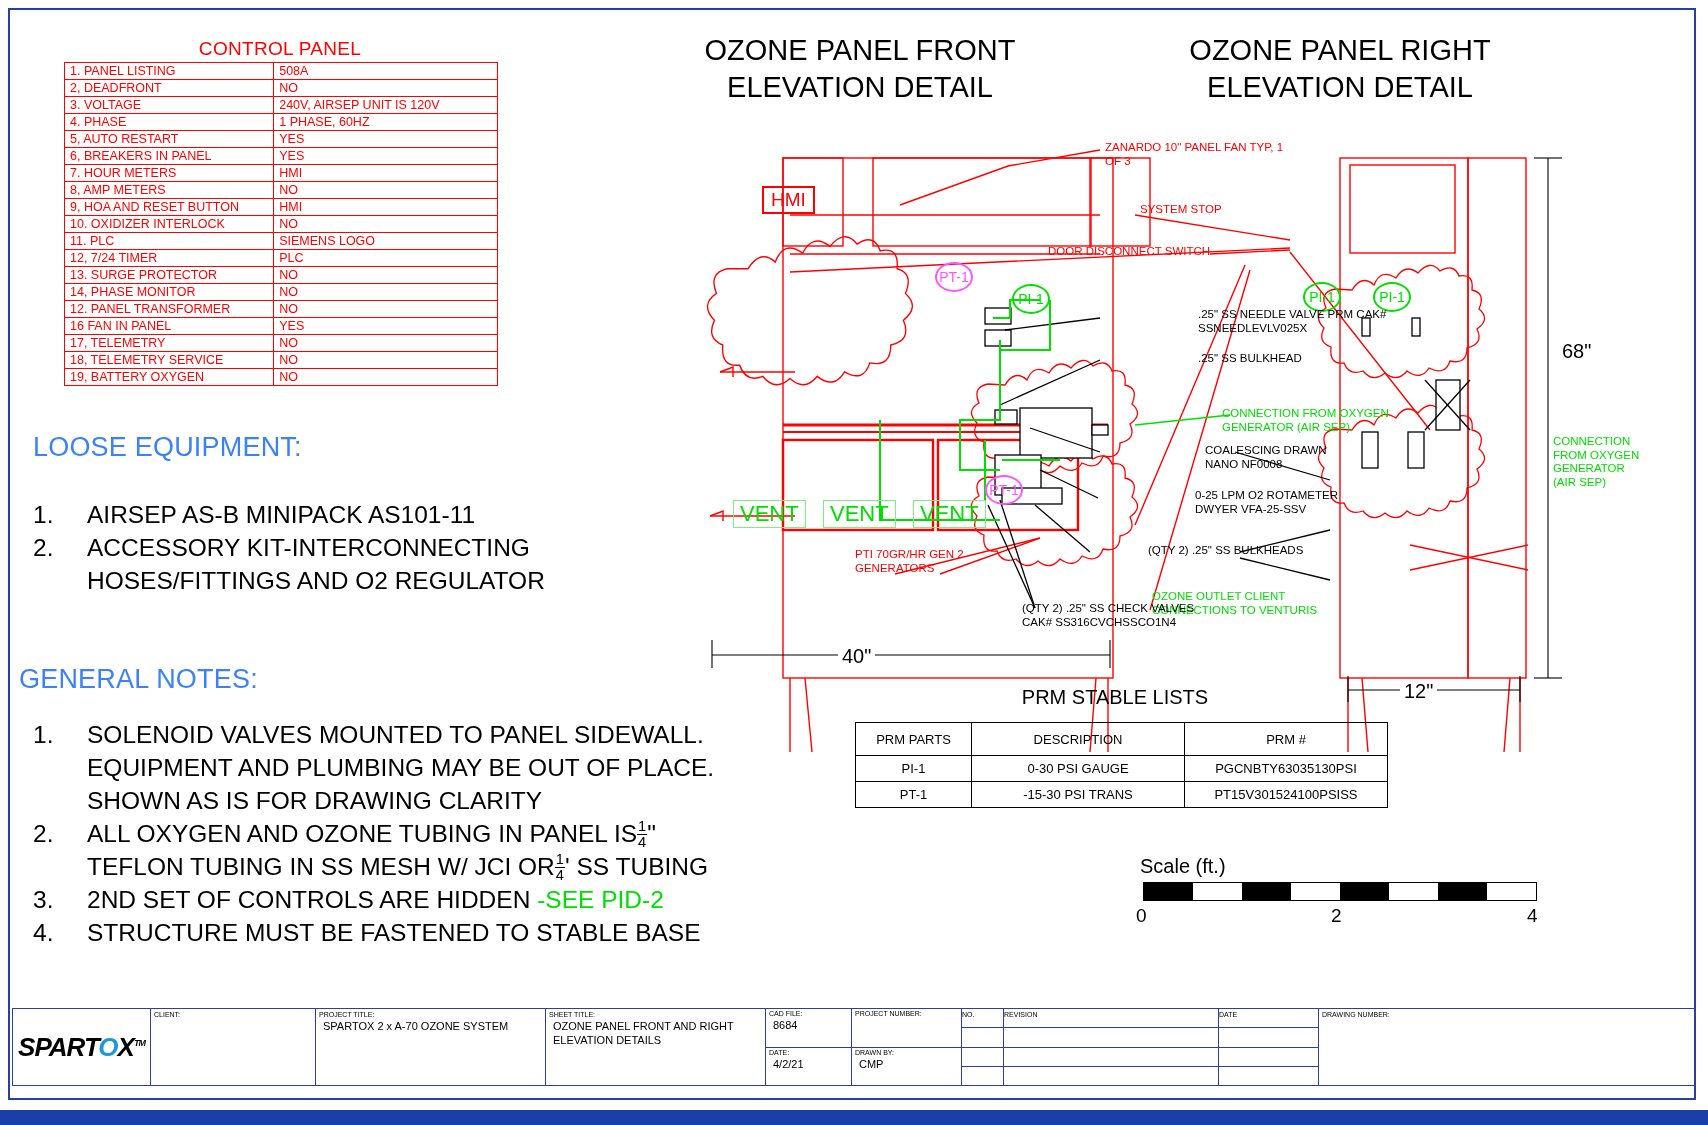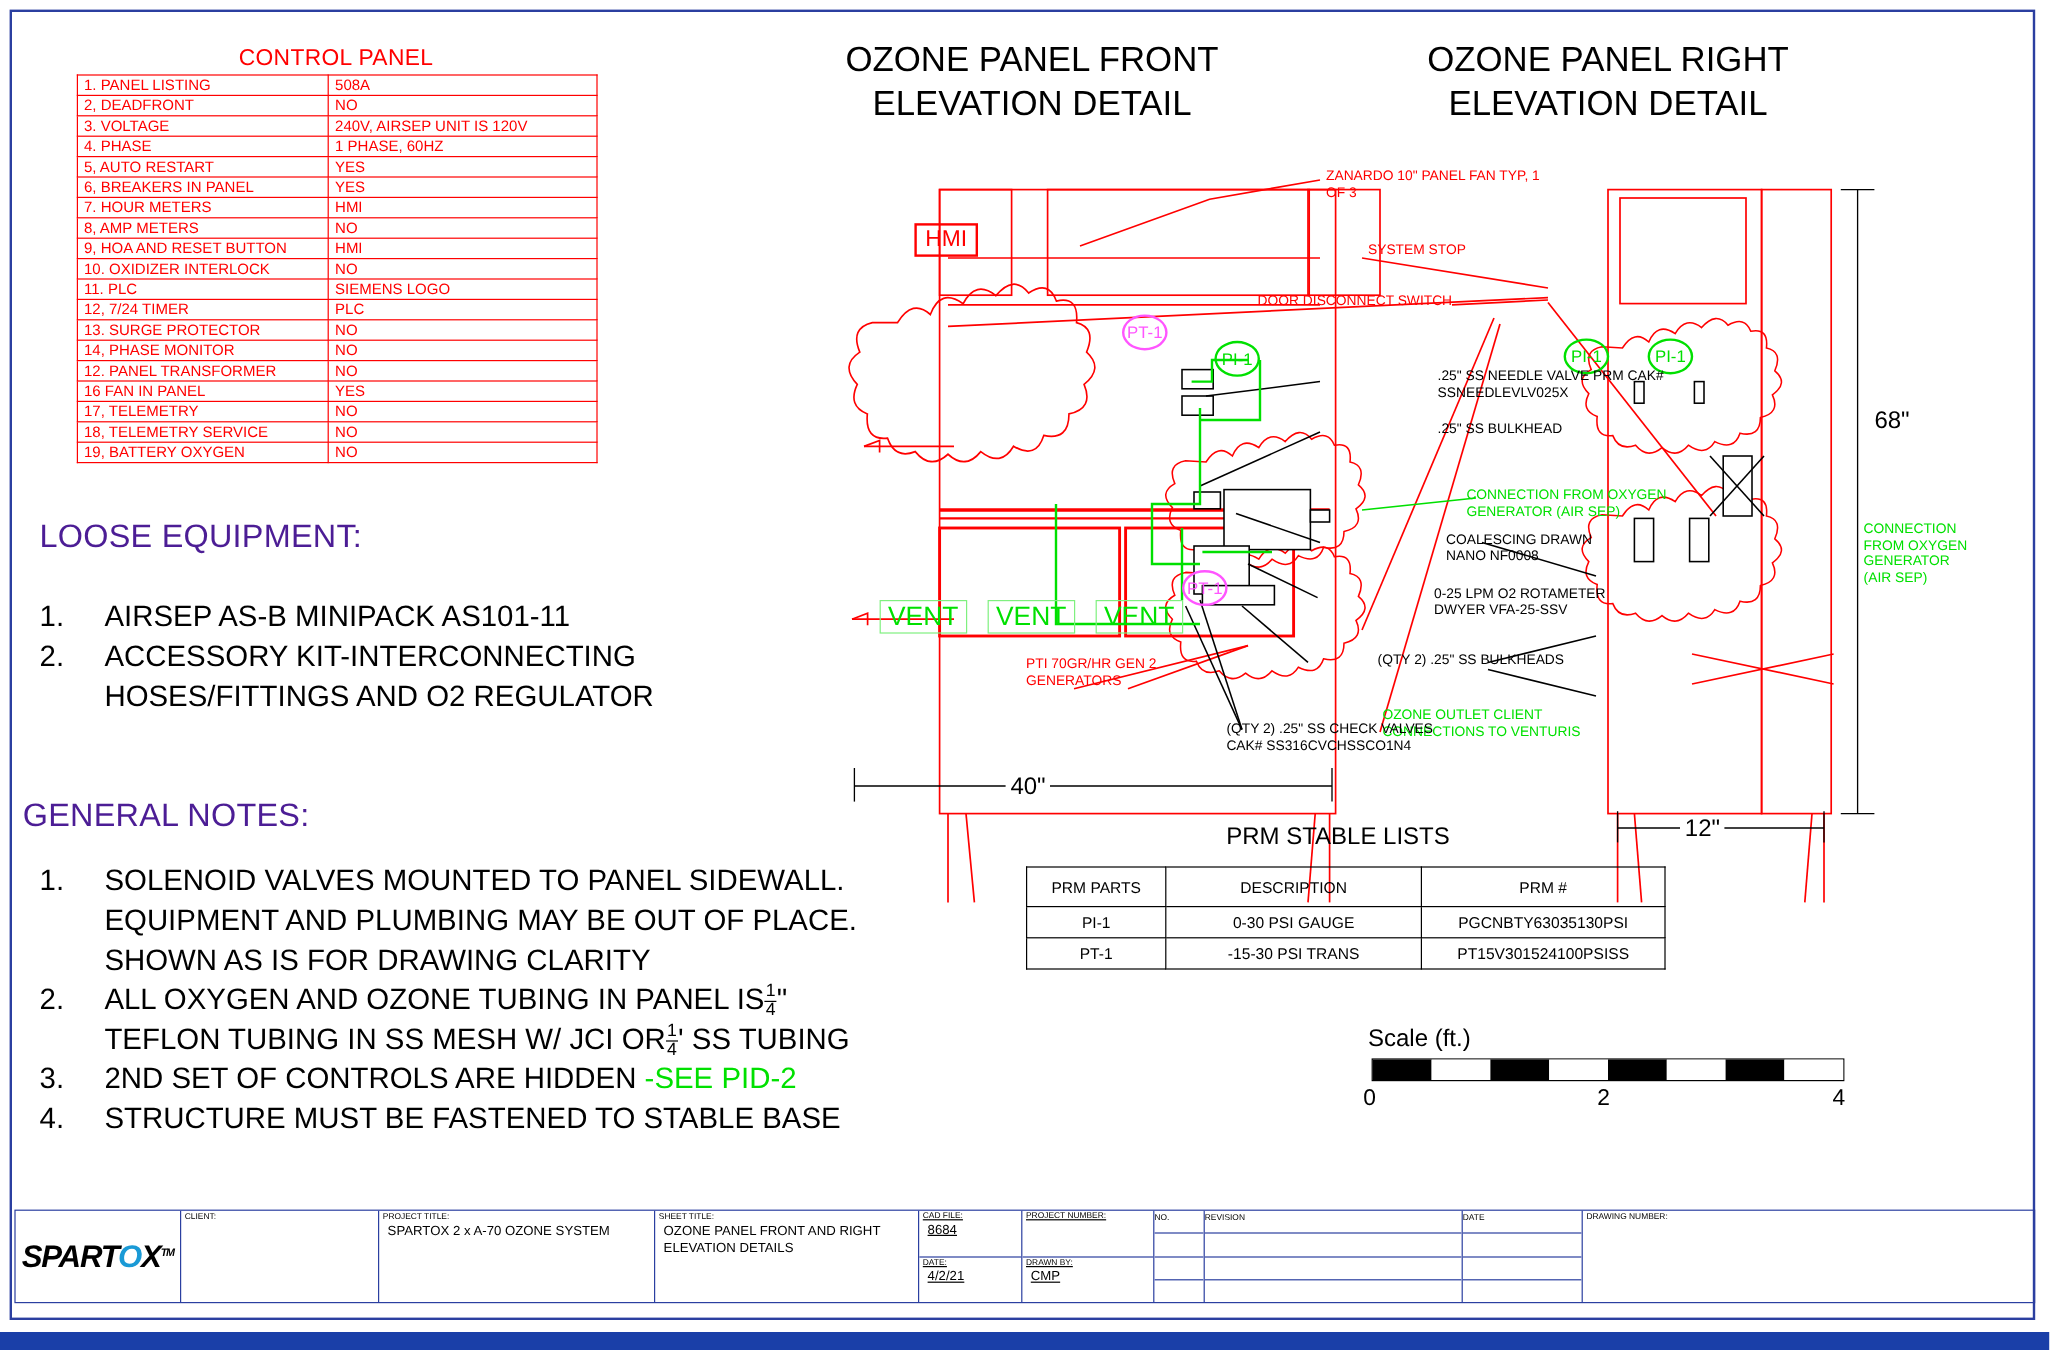--- a/index.html
+++ b/index.html
@@ -11,21 +11,21 @@
   
   .cp-title{position:absolute;left:60px;top:38px;width:440px;text-align:center;color:#ff0000;
             font-size:19px;letter-spacing:.3px;}
   table.cp{position:absolute;left:64px;top:62px;width:434px;border-collapse:collapse;
            color:#ff0000;font-size:12.5px;}
   table.cp td{border:1px solid #ff0000;padding:1px 5px;height:14px;line-height:14px;white-space:nowrap;}
   table.cp td.k{width:205px;}
   table.cp td.v{width:225px;}
 
   
-  .hdg{position:absolute;color:#4c1d95;font-size:27px;letter-spacing:.2px;}
+  .hdg{position:absolute;color:#3b82f6;font-size:27px;letter-spacing:.2px;}
   .le-hdg{left:33px;top:432px;}
   .gn-hdg{left:19px;top:664px;}
   .lst{position:absolute;color:#000;font-size:24.5px;line-height:33px;}
   .lst .row{display:flex;}
   .lst .num{width:54px;flex:none;}
   .lst .txt{flex:1;}
   .le-lst{left:33px;top:498px;width:770px;}
   .gn-lst{left:33px;top:718px;width:800px;}
   .grn{color:#00e000;}
   .frac{display:inline-block;vertical-align:-0.35em;font-size:.60em;line-height:1;text-align:center;}
@@ -80,21 +80,21 @@
   .tb .val{font-size:11px;line-height:14px;padding-left:4px;}
   .logo{width:138px;display:flex;align-items:center;justify-content:center;}
   .logo .lg{font-size:26px;font-weight:bold;font-style:italic;letter-spacing:-1px;}
   .logo .lg .o{color:#1a9ad6;}
   .logo .tm{font-size:9px;vertical-align:super;}
   .prop{width:170px;font-size:7.5px;line-height:9px;text-align:center;display:flex;
         align-items:center;justify-content:center;padding:2px 6px;}
   .w-client{width:165px;} .w-proj{width:230px;} .w-sheet{width:220px;}
   .w-cad{width:86px;} .w-pnum{width:110px;} .w-no{width:42px;}
   .w-rev{width:215px;} .w-date{width:100px;} .w-dnum{width:118px;}
-  .halfbox{height:50%;box-sizing:border-box;position:relative;padding:1px 3px;text-decoration:underline;}
+  .halfbox{height:50%;box-sizing:border-box;position:relative;padding:1px 3px;}
   .halfbox.b{border-top:1px solid #2b3fa0;}
   .revrows{display:flex;flex-direction:column;height:100%;}
   .revrow{flex:1;border-top:1px solid #2b3fa0;}
   .revrow:first-child{border-top:none;}
   .dnum{display:flex;align-items:center;justify-content:center;height:100%;font-size:16px;}
 </style>
 </head>
 <body>
 
 <div id="page">

